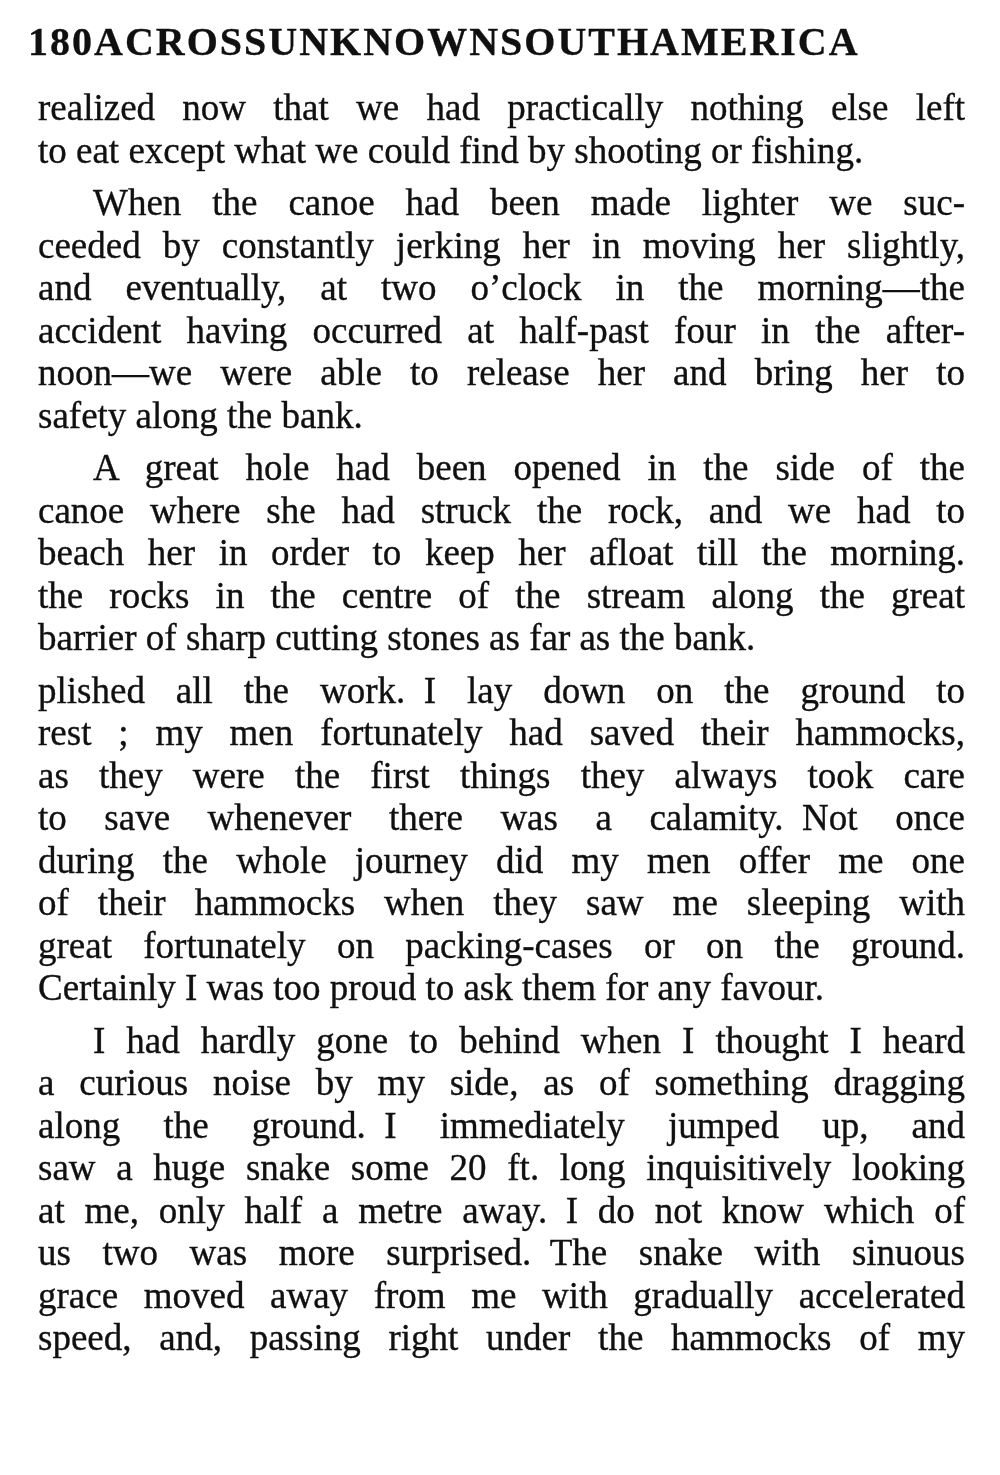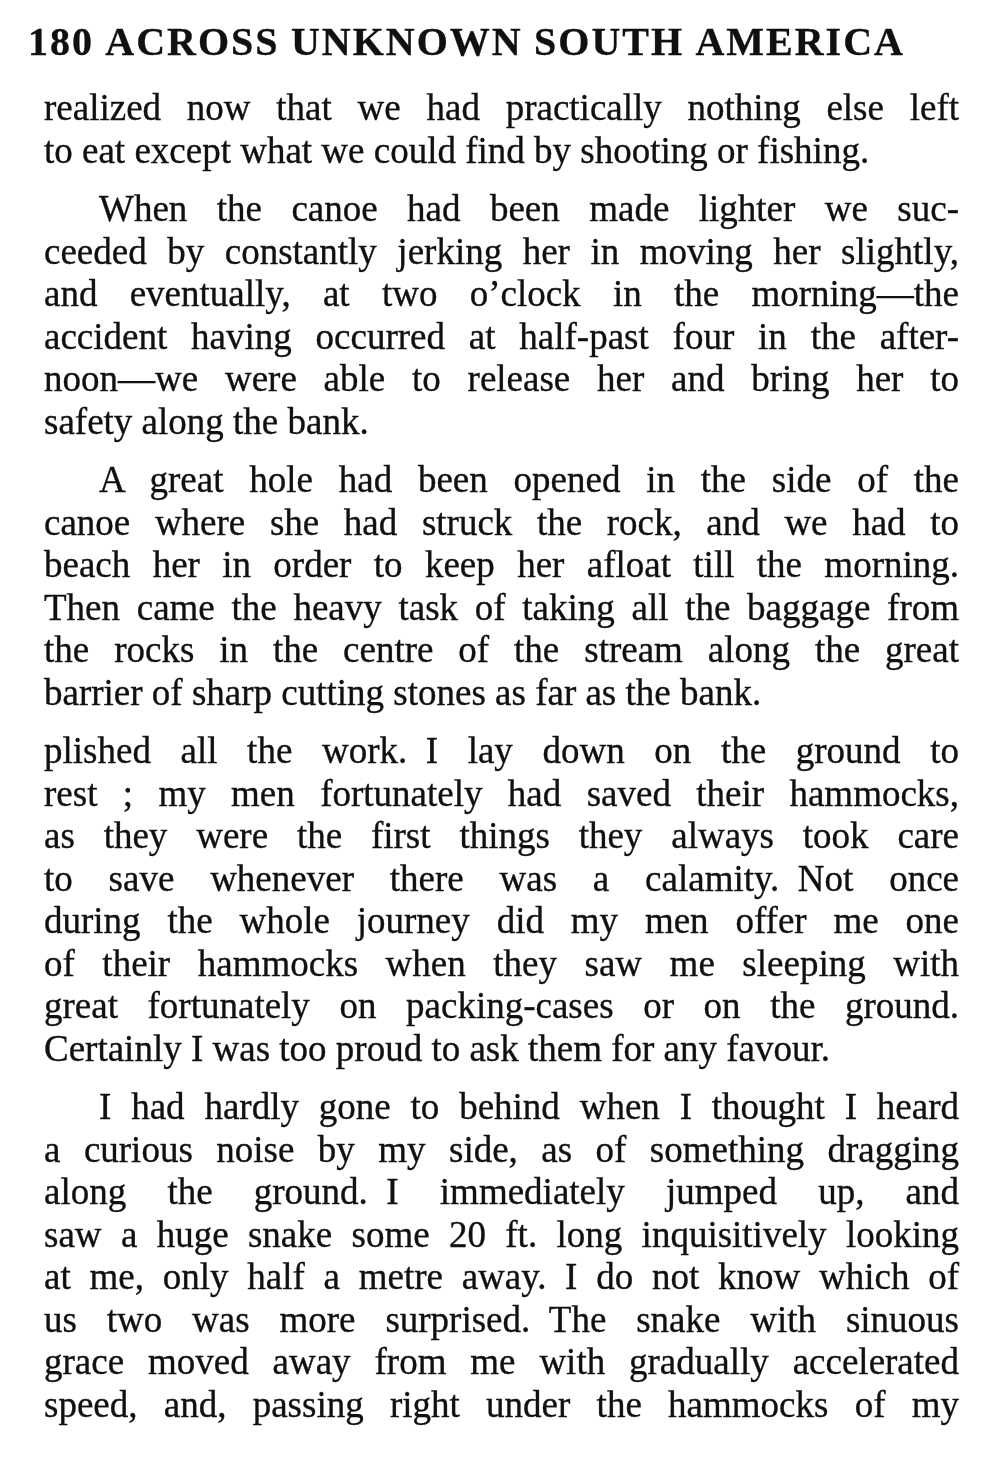--- a/index.html
+++ b/index.html
@@ -14,38 +14,38 @@
   }
   .page {
     box-sizing: border-box;
     width: 1000px;
     height: 1475px;
     padding: 22px 25px 0 28px;
     background: #ffffff;
   }
   .running-header {
     display: flex;
-    justify-content: space-between;
+    justify-content: flex-start;
     align-items: baseline;
     width: 877px;
     font-weight: 700;
     font-size: 40px;
     line-height: 40px;
     letter-spacing: 2px;
     -webkit-text-stroke: 0.3px #101010;
     white-space: nowrap;
   }
   .text-body {
     margin-top: 25px;
     width: 947px;
     font-size: 37px;
     line-height: 42.5px;
     -webkit-text-stroke: 0.35px #101010;
   }
-  .para { margin: 16px; padding: 0; }
+  .para { margin: 10px; padding: 0; }
   .line {
     text-align: justify;
     text-align-last: justify;
   }
   .line.para-end {
     text-align: left;
     text-align-last: left;
   }
   .line.indent { text-indent: 55px; }
 </style>
@@ -71,21 +71,20 @@
         <div class="line">ceeded by constantly jerking her in moving her slightly,</div>
         <div class="line">and eventually, at two o’clock in the morning—the</div>
         <div class="line">accident having occurred at half-past four in the after-</div>
         <div class="line">noon—we were able to release her and bring her to</div>
         <div class="line para-end">safety along the bank.</div>
       </div>
       <div class="para">
         <div class="line indent">A great hole had been opened in the side of the</div>
         <div class="line">canoe where she had struck the rock, and we had to</div>
         <div class="line">beach her in order to keep her afloat till the morning.</div>
-        <div class="line">Then came the heavy task of taking all the baggage from</div>
         <div class="line">the rocks in the centre of the stream along the great</div>
         <div class="line para-end">barrier of sharp cutting stones as far as the bank.</div>
       </div>
       <div class="para">
         <div class="line">plished all the work. I lay down on the ground to</div>
         <div class="line">rest ; my men fortunately had saved their hammocks,</div>
         <div class="line">as they were the first things they always took care</div>
         <div class="line">to save whenever there was a calamity. Not once</div>
         <div class="line">during the whole journey did my men offer me one</div>
         <div class="line">of their hammocks when they saw me sleeping with</div>

